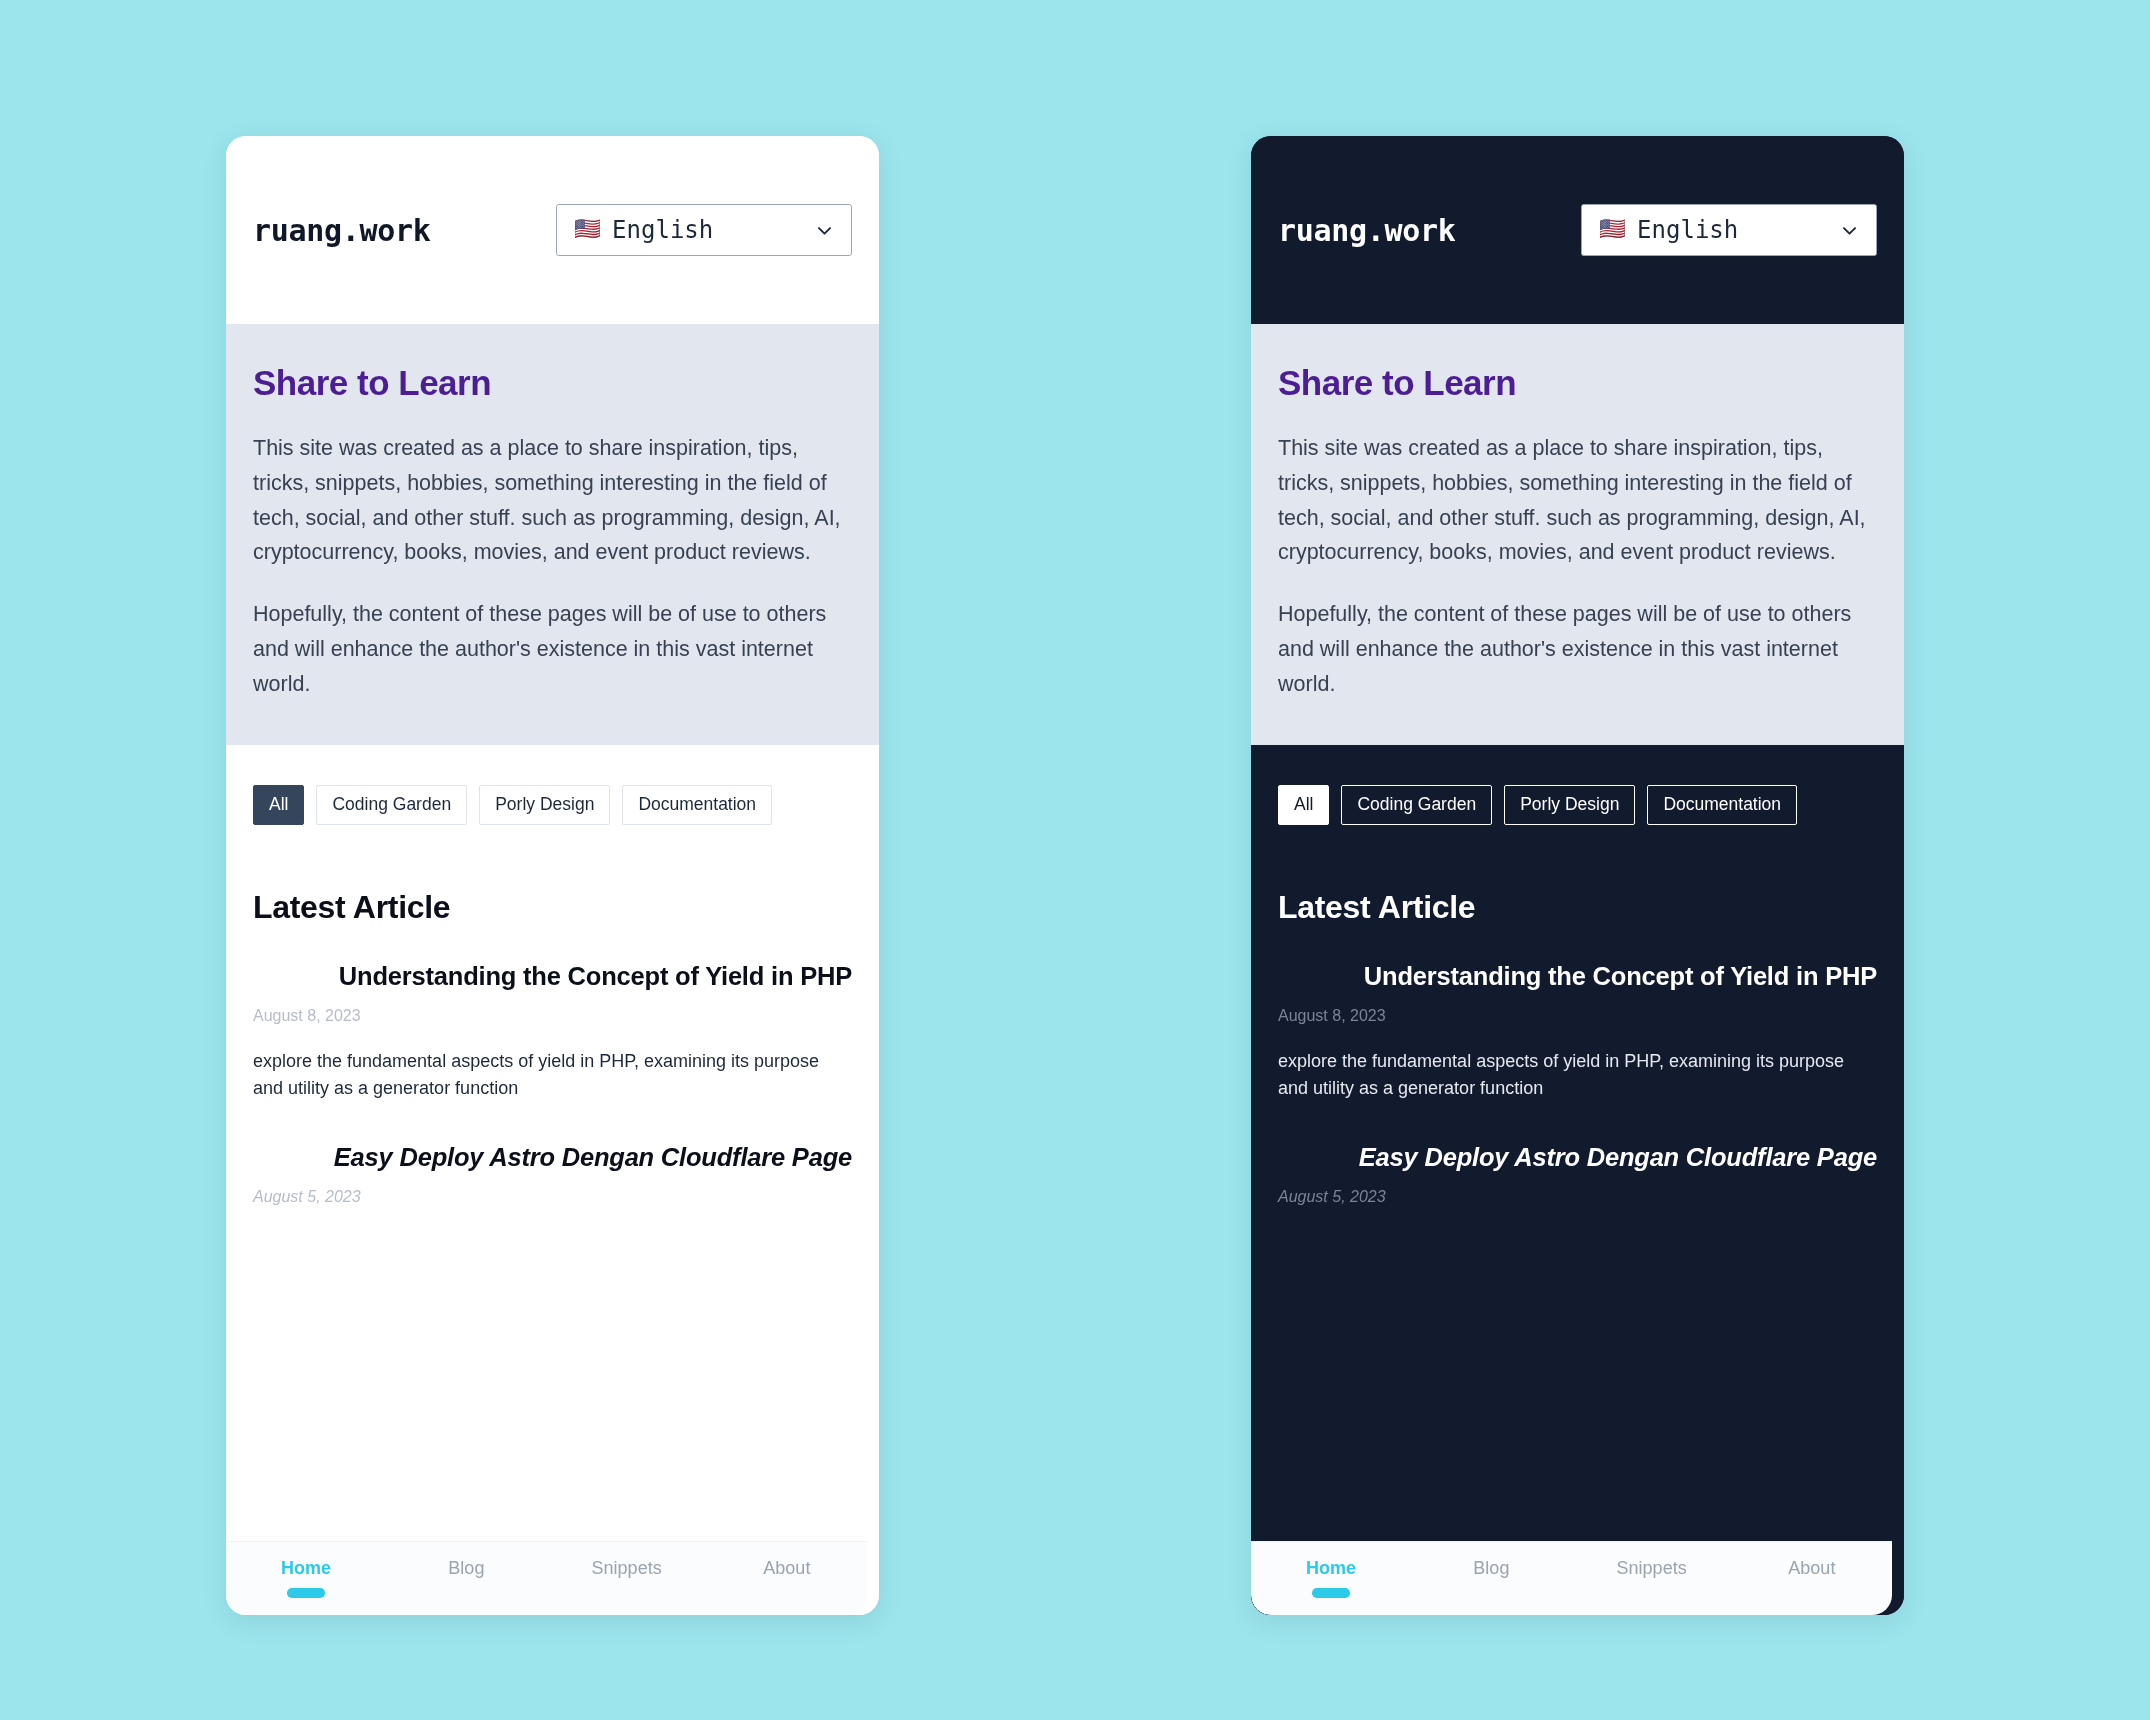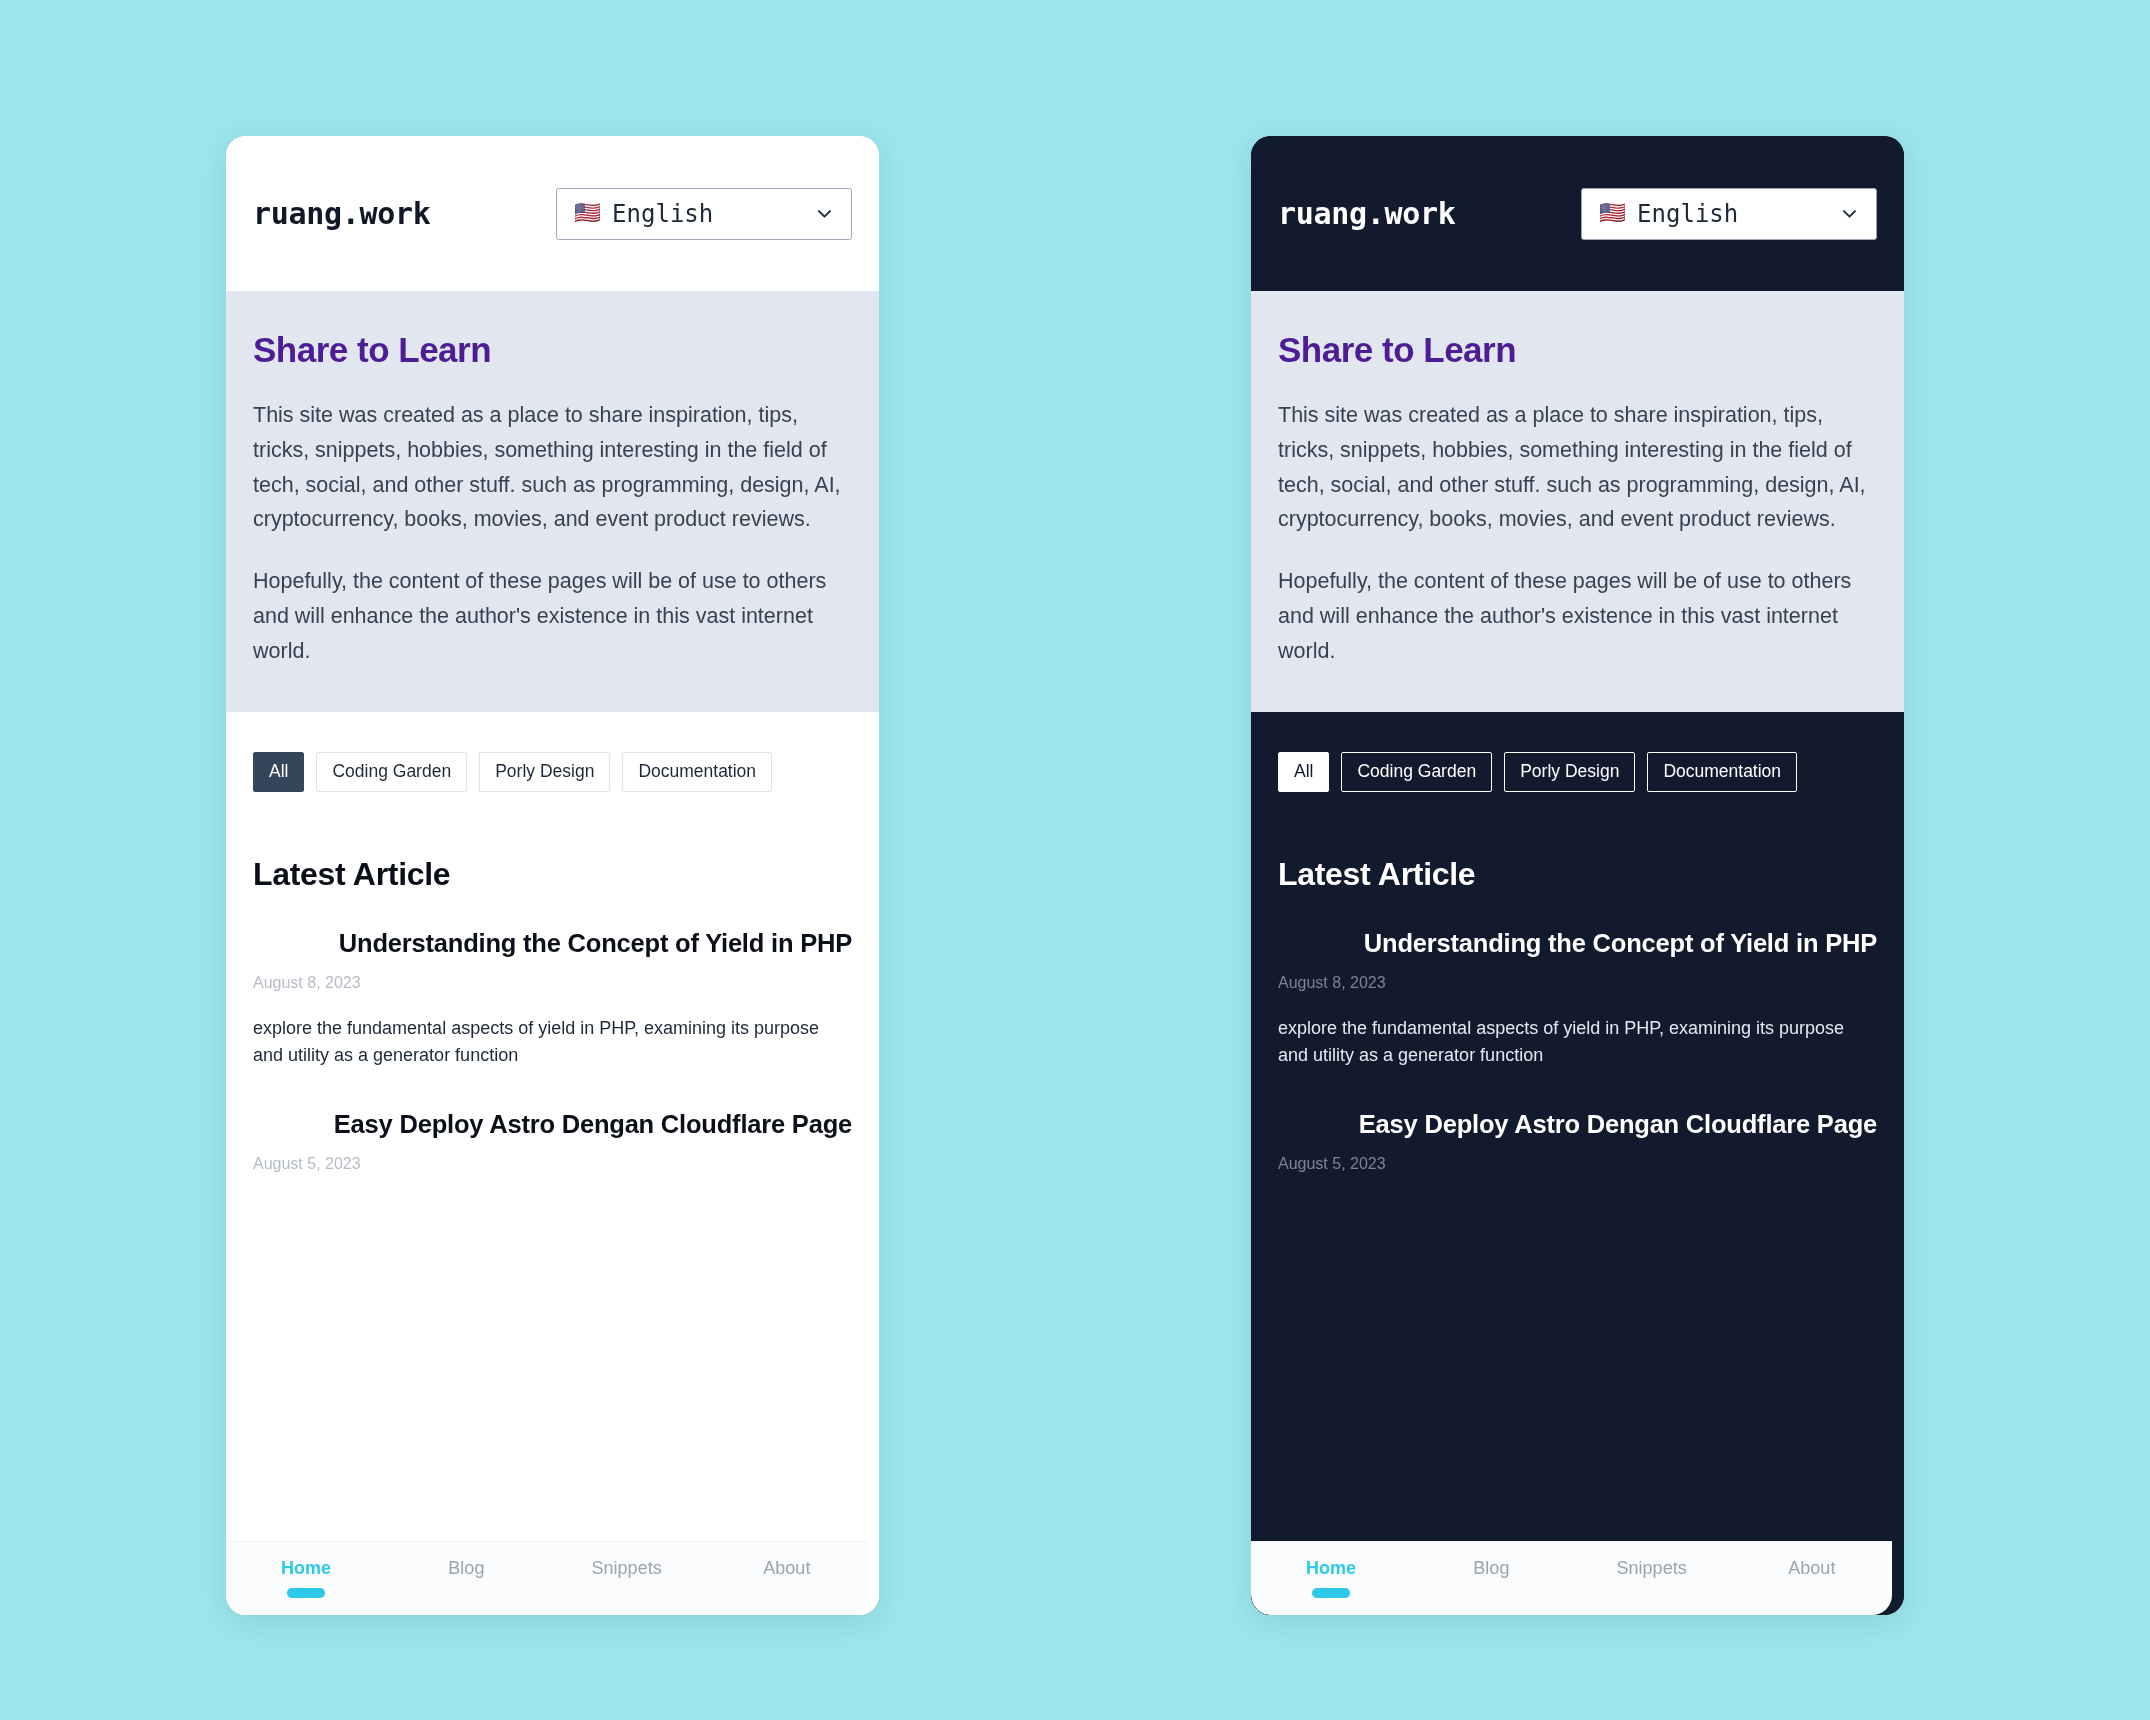--- a/index.html
+++ b/index.html
@@ -34,21 +34,21 @@
     box-shadow: 0 6.7px 27px rgba(20, 40, 60, .10);
     display: flex;
     flex-direction: column;
   }
   .phone--light { left: 226px; background: #ffffff; }
   .phone--dark  { left: 1251px; background: #121a2e; }
 
   
   .appbar {
     flex: 0 0 auto;
-    height: 155px;
+    height: 188px;
     display: flex;
     align-items: center;
     justify-content: space-between;
     padding: 0 27px;
   }
   .phone--light .appbar { background: #ffffff; }
   .phone--dark  .appbar { background: #121a2e; }
 
   .brand {
     font-family: "DejaVu Sans Mono", "Liberation Mono", monospace;
@@ -138,21 +138,21 @@
 
   .section-title {
     font-size: 32px;
     font-weight: 700;
     letter-spacing: -0.3px;
     margin-bottom: 34px;
   }
   .phone--light .section-title { color: #0b0f19; }
   .phone--dark  .section-title { color: #ffffff; }
 
-  .article + .article { margin-top: 40px; }
+  .article + .article { margin-top: 40px; font-style: italic; }
   .article-title {
     font-size: 25.5px;
     font-weight: 700;
     line-height: 1.28;
     letter-spacing: -0.2px;
     margin-bottom: 15px;
     text-align: right;
   }
   .phone--light .article-title { color: #0b0f19; }
   .phone--dark  .article-title { color: #ffffff; }

